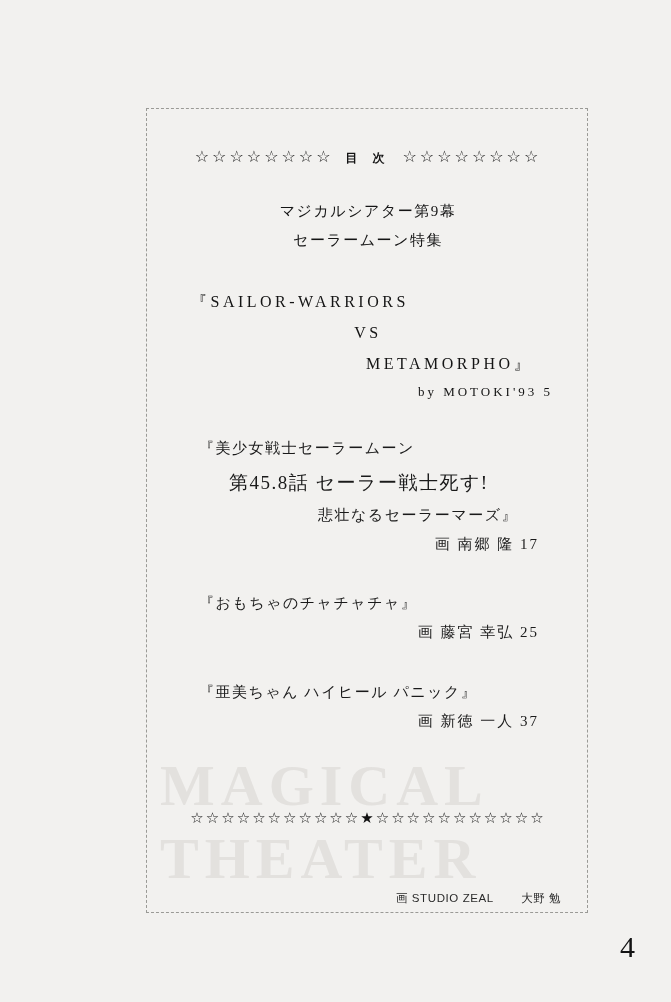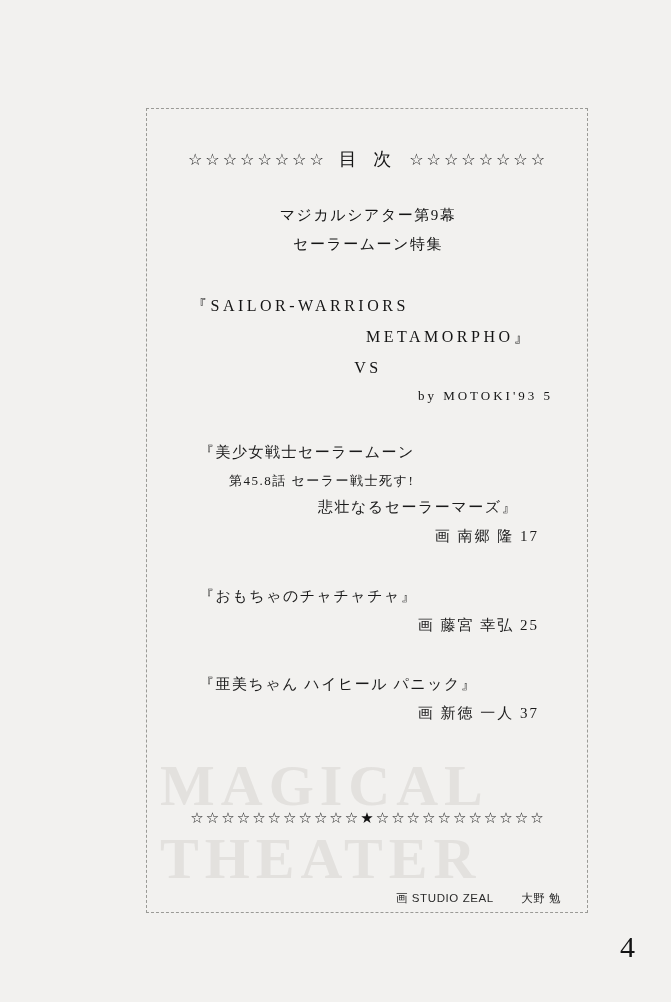--- a/index.html
+++ b/index.html
@@ -58,22 +58,22 @@
   }
 
   .star-row {
     font-size: 16px;
     letter-spacing: 3px;
     color: #141414;
     margin-bottom: 0;
   }
   .star-row .toc-label {
     letter-spacing: 6px;
-    font-size: 18px;
-    font-weight: normal;
+    font-size: 12px;
+    font-weight: bold;
     padding: 0 12px;
   }
 
   .block {
     margin-top: 30px;
   }
 
   .line {
     text-align: center;
     font-size: 15px;
@@ -94,21 +94,21 @@
   .left-line {
     text-align: left;
     padding-left: 30px;
     font-size: 15px;
     letter-spacing: 1.5px;
     line-height: 1.95;
   }
   .indent-1 {
     text-align: left;
     padding-left: 60px;
-    font-size: 13px;
+    font-size: 19px;
     letter-spacing: 1.5px;
     line-height: 1.95;
   }
   .indent-2 {
     text-align: center;
     padding-left: 100px;
     font-size: 15px;
     letter-spacing: 1.5px;
     line-height: 1.95;
   }
@@ -173,22 +173,22 @@
       <span>☆☆☆☆☆☆☆☆</span><span class="toc-label">目 次</span><span>☆☆☆☆☆☆☆☆</span>
     </div>
 
     <div class="block">
       <div class="line">マジカルシアター第9幕</div>
       <div class="line">セーラームーン特集</div>
     </div>
 
     <div class="block">
       <div class="line latin" style="text-align:left; padding-left:22px;">『SAILOR-WARRIORS</div>
+      <div class="line latin">VS</div>
       <div class="line latin" style="text-align:right; padding-right:34px;">METAMORPHO』</div>
-      <div class="line latin">VS</div>
       <div class="line latin-small" style="text-align:right; padding-right:14px;">by MOTOKI'93  5</div>
     </div>
 
     <div class="block">
       <div class="left-line">『美少女戦士セーラームーン</div>
       <div class="indent-1">第45.8話 セーラー戦士死す!</div>
       <div class="indent-2">悲壮なるセーラーマーズ』</div>
       <div class="credit">画 南郷 隆 17</div>
     </div>
 

